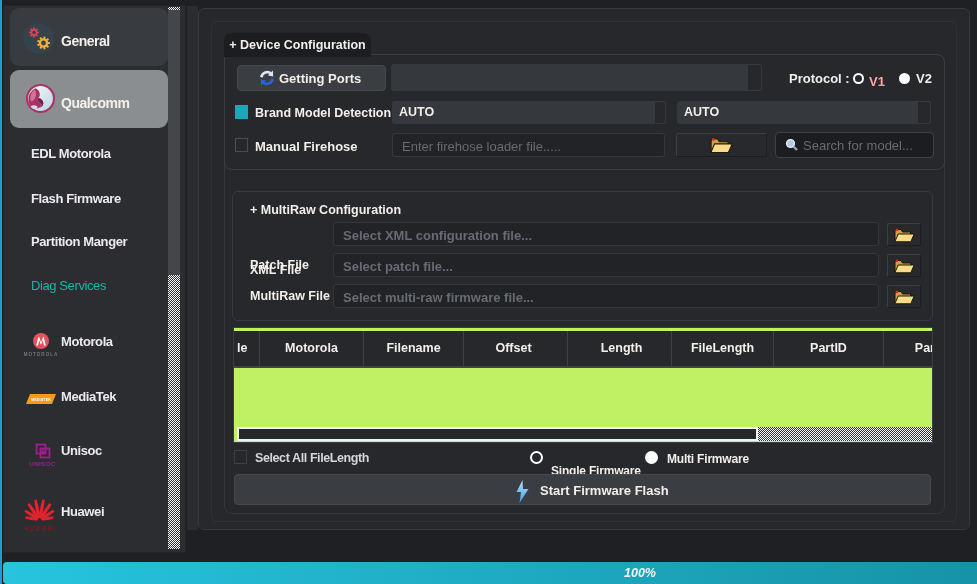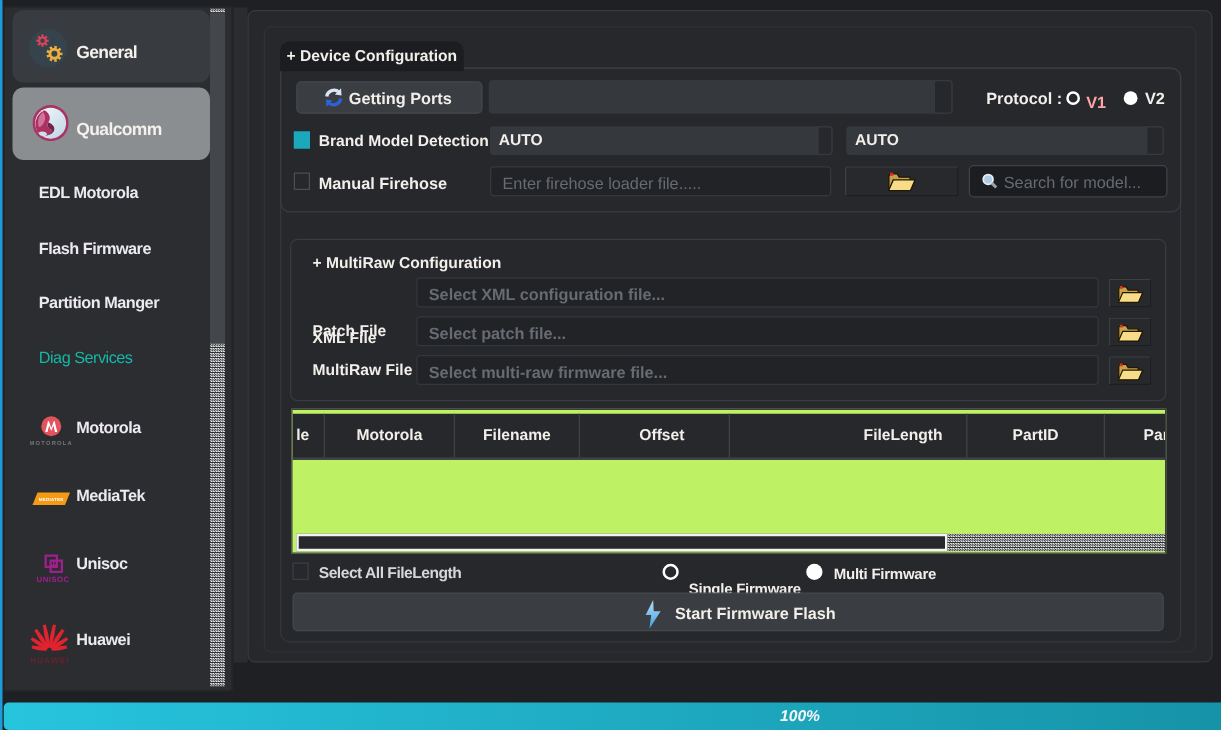--- a/index.html
+++ b/index.html
@@ -173,21 +173,22 @@
   <rect x="1.8" y="1.8" width="2.4" height="2.2" fill="#e02a22"></rect>
   <path d="M4.2,7 L20.2,7 L16.8,14.8 L0.8,14.8 Z" fill="#f8dc8a" stroke="#1f1803" stroke-width="1"></path>
 </svg>
     </div>
 
 <div class="abs" style="left:233px;top:327px;width:700px;height:116px;background:#bef264;border:1px solid #3a3d41;overflow:hidden;">
   <div class="abs" style="left:0;top:3px;height:37px;width:1400px;background:#26282c;border-bottom:2px solid #3f4247;">
     <div class="hc" style="left:0;width:26px;text-align:left;"><span style="margin-left:3px;">le</span></div>
     <div class="hc" style="left:26px;width:104px;">Motorola</div>
     <div class="hc" style="left:130px;width:100px;">Filename</div>
-    <div class="hc" style="left:242px;width:108px;">Offset</div>
+    <div class="hc" style="left:226px;width:108px;">Offset</div>
+    <div class="hc" style="left:338px;width:100px;">Length</div>
     <div class="hc" style="left:438px;width:102px;">FileLength</div>
     <div class="hc" style="left:540px;width:110px;">PartID</div>
     <div class="hc" style="left:650px;width:120px;border-right:none;">PartName</div>
   </div>
   <div class="abs" style="left:3px;top:99px;width:521px;height:14px;background:#26282c;border:2px solid #f2f2f2;"></div>
   <div class="abs checker" style="left:524px;top:99px;width:175px;height:14px;"></div>
 </div>
 
 <div class="abs" style="left:234px;top:450px;width:13px;height:14px;border:1px solid #3b3e43;"></div>
 <div class="abs" style="left:255px;top:451px;color:#d4d6d8;font-weight:bold;font-size:12.5px;letter-spacing:-0.4px;">Select All FileLength</div>

